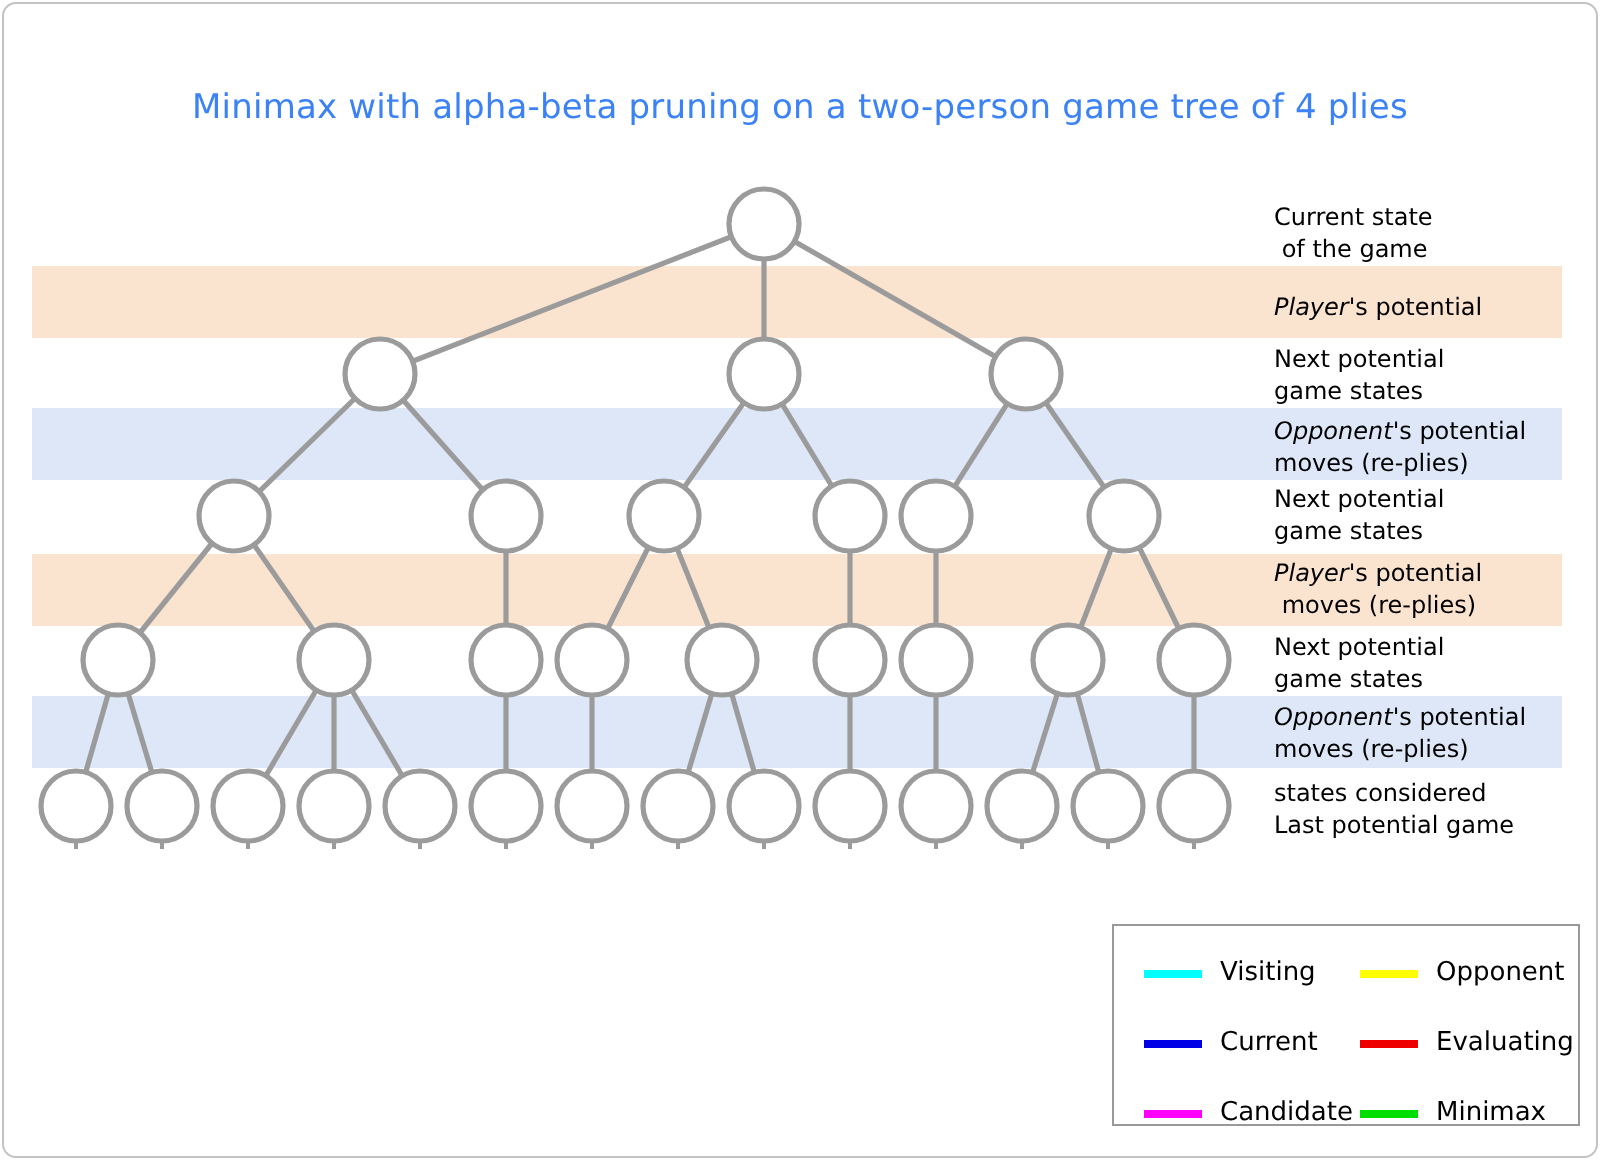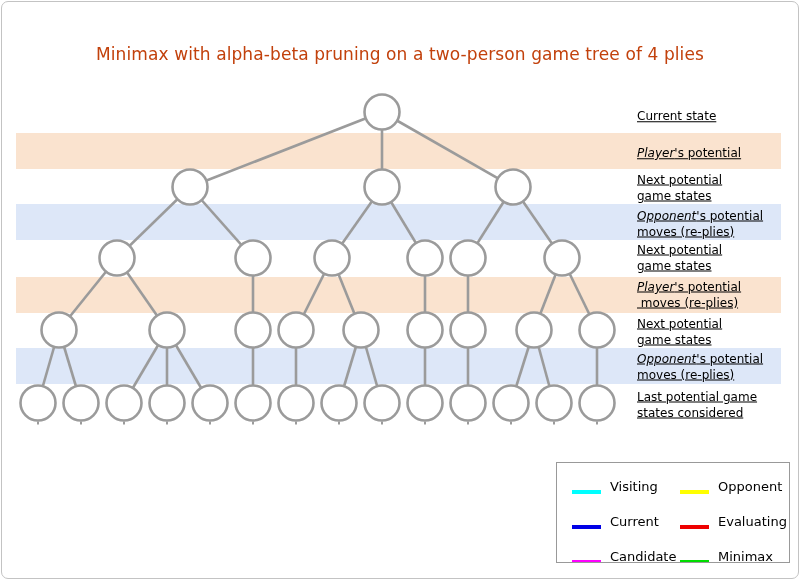--- a/index.html
+++ b/index.html
@@ -3,35 +3,35 @@
 <meta charset="utf-8">
 <style>
   html,body{margin:0;padding:0;background:#fff;}
   body{
     width:800px;height:580px;position:relative;overflow:hidden;
     font-family:"DejaVu Sans","Liberation Sans",sans-serif;color:#000;
   }
   .frame{position:absolute;inset:1px;border:1px solid #c3c3c3;border-radius:7px;pointer-events:none;}
   .title{
     position:absolute;top:44px;left:0;width:800px;text-align:center;
-    font-size:17px;letter-spacing:.1px;color:#c2410c;
+    font-size:17px;letter-spacing:.1px;color:#3b82f6;
   }
   .band{position:absolute;}
   #tree-svg{position:absolute;left:0;top:0;}
   .row-label{
     position:absolute;left:637px;transform:translateY(-50%);
-    font-size:12px;line-height:15.5px;white-space:pre;color:#000;width:158px;text-decoration:underline;
+    font-size:12px;line-height:15.5px;white-space:pre;color:#000;width:158px;
   }
   .legend{
     position:absolute;left:556px;top:462px;width:234px;height:101px;
     border:1px solid #999;background:#fff;box-sizing:border-box;
     display:grid;grid-template-columns:108px auto;grid-auto-rows:35px;
     padding:6px 0 0 15px;overflow:hidden;align-items:center;
   }
-  .legend-item{display:flex;align-items:flex-end;gap:9px;}
+  .legend-item{display:flex;align-items:center;gap:9px;}
   .legend-line{width:29px;height:4px;flex:0 0 29px;}
   .legend-label{font-size:13px;white-space:nowrap;}
 </style>
 </head>
 <body>
 
 <div class="frame"></div>
 
 <div class="title">Minimax with alpha-beta pruning on a two-person game tree of 4 plies</div>
 
@@ -118,29 +118,29 @@
     <circle cx="468" cy="403" r="17.5" fill="#ffffff" stroke="#9b9b9b" stroke-width="2.6"></circle>
     <line x1="511" y1="421.5" x2="511" y2="424.5" stroke="#9b9b9b" stroke-width="2"></line>
     <circle cx="511" cy="403" r="17.5" fill="#ffffff" stroke="#9b9b9b" stroke-width="2.6"></circle>
     <line x1="554" y1="421.5" x2="554" y2="424.5" stroke="#9b9b9b" stroke-width="2"></line>
     <circle cx="554" cy="403" r="17.5" fill="#ffffff" stroke="#9b9b9b" stroke-width="2.6"></circle>
     <line x1="597" y1="421.5" x2="597" y2="424.5" stroke="#9b9b9b" stroke-width="2"></line>
     <circle cx="597" cy="403" r="17.5" fill="#ffffff" stroke="#9b9b9b" stroke-width="2.6"></circle>
   </svg>
 
 <div id="row-labels">
-    <div class="row-label" style="top: 117px;"><div>Current state</div></div>
+    <div class="row-label" style="top: 117px;"><div>Current state</div><div> of the game</div></div>
     <div class="row-label" style="top: 154px;"><div><i>Player</i>'s potential</div></div>
     <div class="row-label" style="top: 188px;"><div>Next potential</div><div>game states</div></div>
     <div class="row-label" style="top: 224px;"><div><i>Opponent</i>'s potential</div><div>moves (re-plies)</div></div>
     <div class="row-label" style="top: 258px;"><div>Next potential</div><div>game states</div></div>
     <div class="row-label" style="top: 295px;"><div><i>Player</i>'s potential</div><div> moves (re-plies)</div></div>
     <div class="row-label" style="top: 332px;"><div>Next potential</div><div>game states</div></div>
     <div class="row-label" style="top: 367px;"><div><i>Opponent</i>'s potential</div><div>moves (re-plies)</div></div>
-    <div class="row-label" style="top: 405px;"><div>Last potential game</div><div>states considered</div></div>
+    <div class="row-label" style="top: 405px;"><div>states considered</div><div>Last potential game</div></div>
   </div>
 
 <div class="legend" id="legend-box">
     <div class="legend-item">
       <div class="legend-line" style="background: rgb(0, 255, 255);"></div>
       <span class="legend-label">Visiting</span>
     </div>
     <div class="legend-item">
       <div class="legend-line" style="background: rgb(255, 255, 0);"></div>
       <span class="legend-label">Opponent</span>

